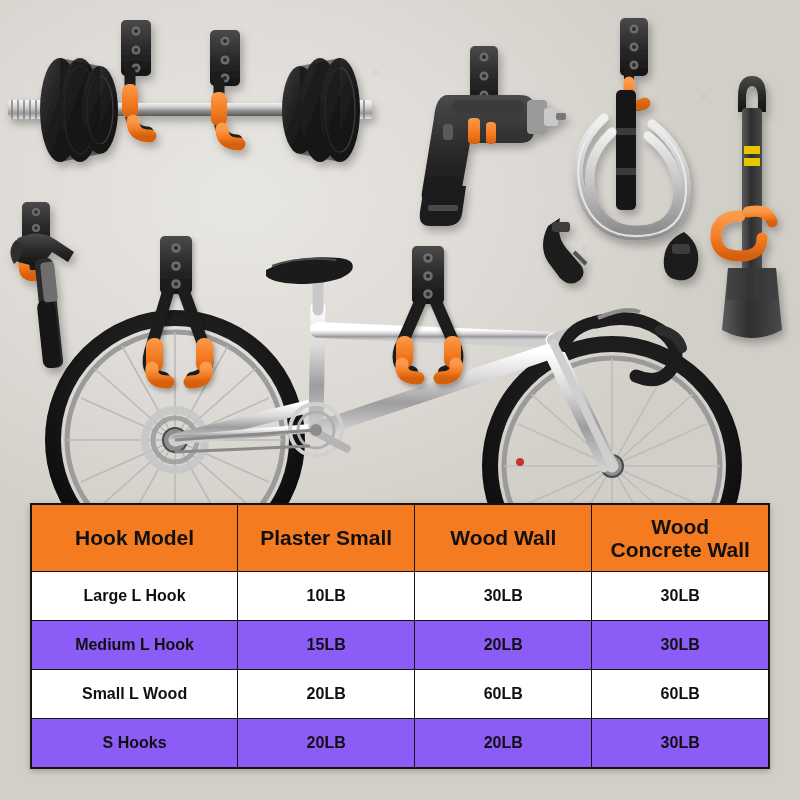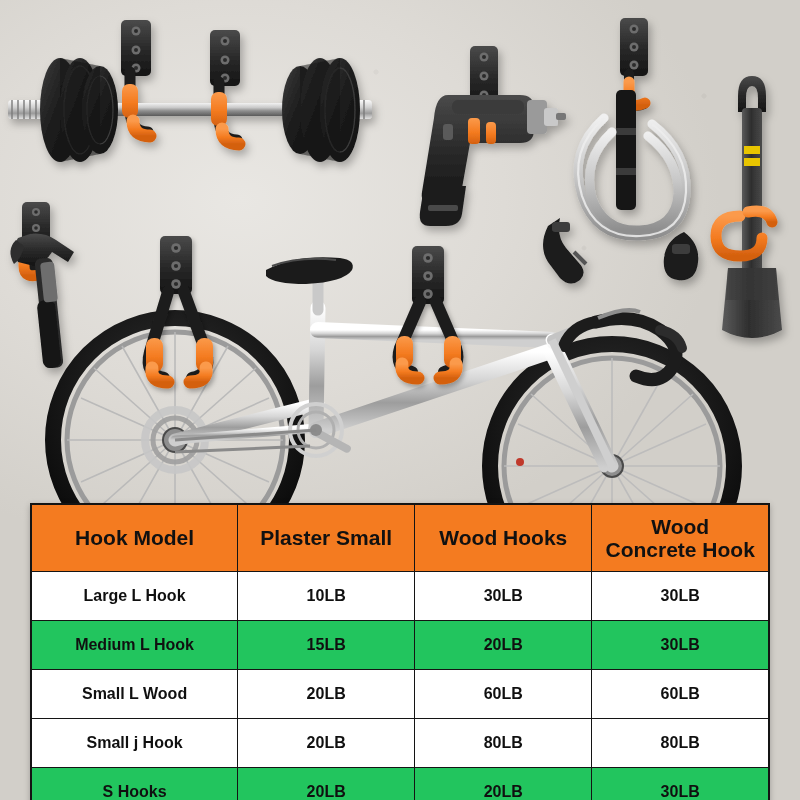--- a/index.html
+++ b/index.html
@@ -73,21 +73,21 @@
     padding: 2px 4px;
   }
   .spec-table tbody td {
     height: 40px;
     font-size: 16px;
     font-weight: bold;
     padding: 4px 4px;
     margin-top: 28px;
   }
   .spec-table tbody tr.alt td {
-    background: #22c55e;
+    background: #8b5cf6;
   }
   .spec-table tbody tr td:first-child { font-size: 16px; }
   .col-model { width: 28%; }
   .col-w { width: 24%; }
 </style>
 </head>
 <body>
 
 <div class="scene">
 
@@ -449,24 +449,24 @@
         <path d="M456 364 Q458 378 440 378" stroke="url(#orangeGrad)" stroke-width="13" fill="none" stroke-linecap="round"></path>
       </g>
     </svg>
   </div>
 
   <table class="spec-table">
     <thead>
       <tr>
         <th class="col-model">Hook Model</th>
         <th class="col-w">Plaster Small</th>
-        <th class="col-w">Wood Hooks</th>
+        <th class="col-w">Wood Wall</th>
         <th class="col-w">
           <span>Wood</span><br>
-          <span>Concrete Hook</span>
+          <span>Concrete Wall</span>
         </th>
       </tr>
     </thead>
     <tbody>
       <tr>
         <td>Large L Hook</td>
         <td>10LB</td>
         <td>30LB</td>
         <td>30LB</td>
       </tr>
@@ -475,26 +475,20 @@
         <td>15LB</td>
         <td>20LB</td>
         <td>30LB</td>
       </tr>
       <tr>
         <td>Small L Wood</td>
         <td>20LB</td>
         <td>60LB</td>
         <td>60LB</td>
       </tr>
-      <tr>
-        <td>Small j Hook</td>
-        <td>20LB</td>
-        <td>80LB</td>
-        <td>80LB</td>
-      </tr>
       <tr class="alt">
         <td>S Hooks</td>
         <td>20LB</td>
         <td>20LB</td>
         <td>30LB</td>
       </tr>
     </tbody>
   </table>
 
 </div>

